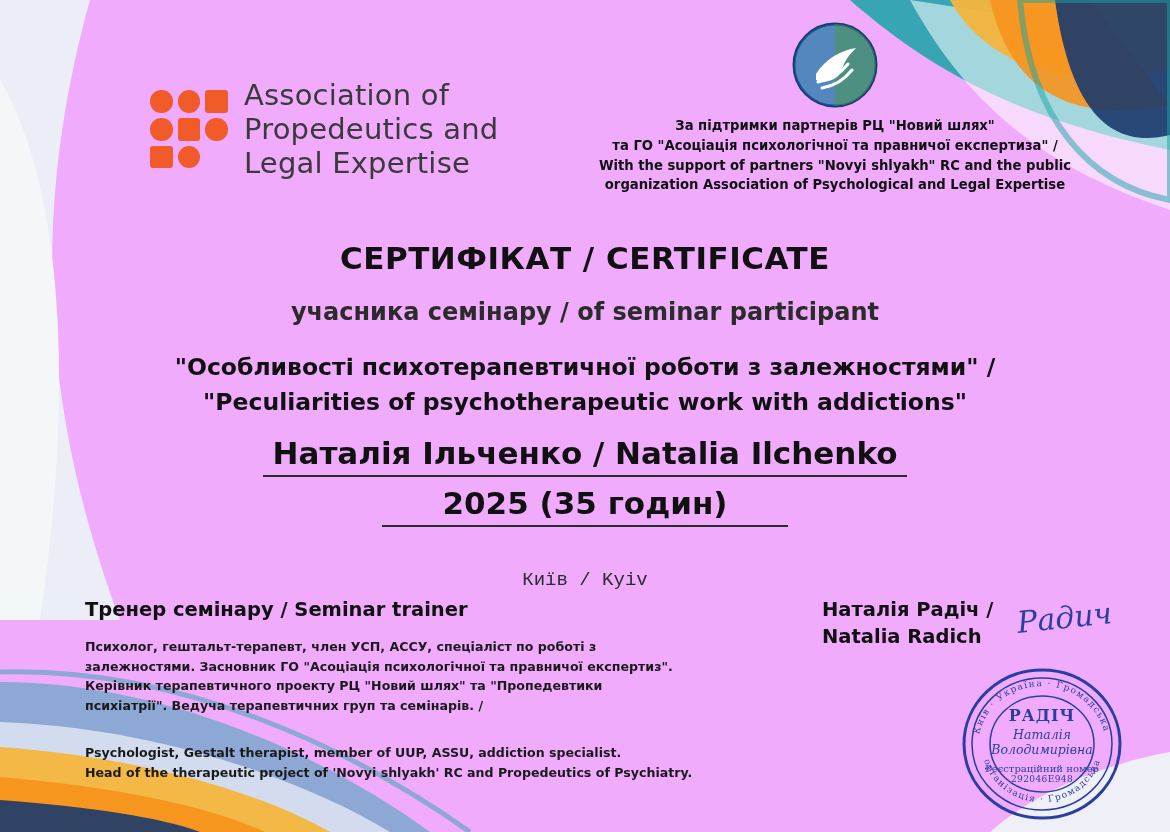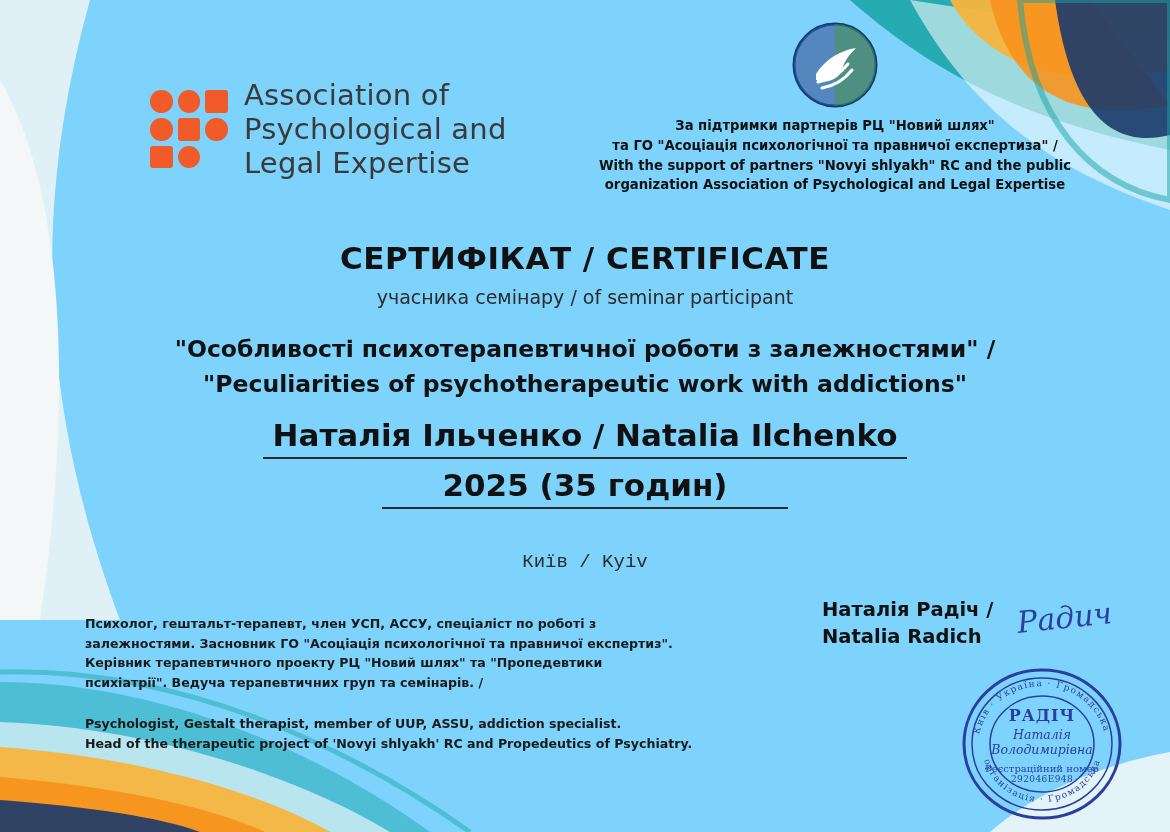--- a/index.html
+++ b/index.html
@@ -10,21 +10,21 @@
   body {
     width: 1170px;
     height: 832px;
     overflow: hidden;
     font-family: "Liberation Sans", sans-serif;
   }
   .certificate {
     position: relative;
     width: 1170px;
     height: 832px;
-    background: #7dd3fc;
+    background: #f0abfc;
     overflow: hidden;
   }
   
   .deco {
     position: absolute;
     pointer-events: none;
   }
   .deco svg { display: block; }
 
   .deco-top-right { top: 0; right: 0; }
@@ -102,25 +102,25 @@
     text-align: center;
   }
   .title-main {
     font-family: "DejaVu Sans", sans-serif;
     font-size: 31px;
     font-weight: bold;
     color: #111111;
     letter-spacing: 0.5px;
   }
   .subtitle {
-    margin-top: 10px;
-    font-family: "DejaVu Sans", sans-serif;
-    font-size: 19px;
+    margin-top: 22px;
+    font-family: "DejaVu Sans", sans-serif;
+    font-size: 24px;
     color: #2b2b2b;
-    font-weight: 400;
+    font-weight: 700;
   }
   .seminar-name {
     margin-top: 24px;
     font-family: "DejaVu Sans", sans-serif;
     font-size: 23.5px;
     font-weight: bold;
     color: #111111;
     line-height: 1.5;
   }
   .participant {
@@ -165,21 +165,21 @@
     color: #111111;
   }
   .trainer-bio {
     margin-top: 16px;
     font-family: "DejaVu Sans", sans-serif;
     font-size: 12.6px;
     font-weight: bold;
     color: #1a1a1a;
     line-height: 1.55;
   }
-  .trainer-bio.en { margin-top: 22px; }
+  .trainer-bio.en { margin-top: 28px; }
 
   .signature-block {
     position: absolute;
     right: 48px;
     top: 596px;
     width: 300px;
     text-align: left;
   }
   .signature-name {
     font-family: "DejaVu Sans", sans-serif;
@@ -268,21 +268,21 @@
           <i class="sq"></i>
         <i></i>
           <i class="sq"></i>
           <i></i>
         <i class="sq"></i>
           <i></i>
           <i class="blank"></i>
       </div>
       <div class="logo-text">
         <div>Association of</div>
-        <div>Psychological and</div>
+        <div>Propedeutics and</div>
         <div>Legal Expertise</div>
       </div>
     </div>
 
     <div class="partner-block">
       <div class="partner-emblem">
         <svg width="86" height="86" viewBox="0 0 86 86">
           <circle cx="43" cy="43" r="41" fill="#ffffff" stroke="#1b3a6b" stroke-width="3"></circle>
           <path d="M43,2 a41,41 0 0,1 0,82 Z" fill="#2e7d6b" opacity="0.85"></path>
           <path d="M43,2 a41,41 0 0,0 0,82 Z" fill="#1b5fa8" opacity="0.75"></path>
@@ -310,20 +310,21 @@
     <div>
       <div class="participant">Наталія Ільченко / Natalia Ilchenko</div>
     </div>
     <div>
       <div class="year-line">2025 (35 годин)</div>
     </div>
     <div class="city">Київ  /  Kyiv</div>
   </div>
 
   <div class="trainer-block">
+    <div class="trainer-heading">Тренер семінару / Seminar trainer</div>
     <div class="trainer-bio">
       <div>Психолог, гештальт-терапевт, член УСП, АССУ, спеціаліст по роботі з</div>
       <div>залежностями. Засновник ГО "Асоціація психологічної та правничої експертиз".</div>
       <div>Керівник терапевтичного проекту РЦ "Новий шлях" та "Пропедевтики</div>
       <div>психіатрії". Ведуча терапевтичних груп та семінарів.  /</div>
     </div>
     <div class="trainer-bio en">
       <div>Psychologist, Gestalt therapist, member of UUP, ASSU, addiction specialist.</div>
       <div>Head of the therapeutic project of 'Novyi shlyakh' RC and Propedeutics of Psychiatry.</div>
     </div>

